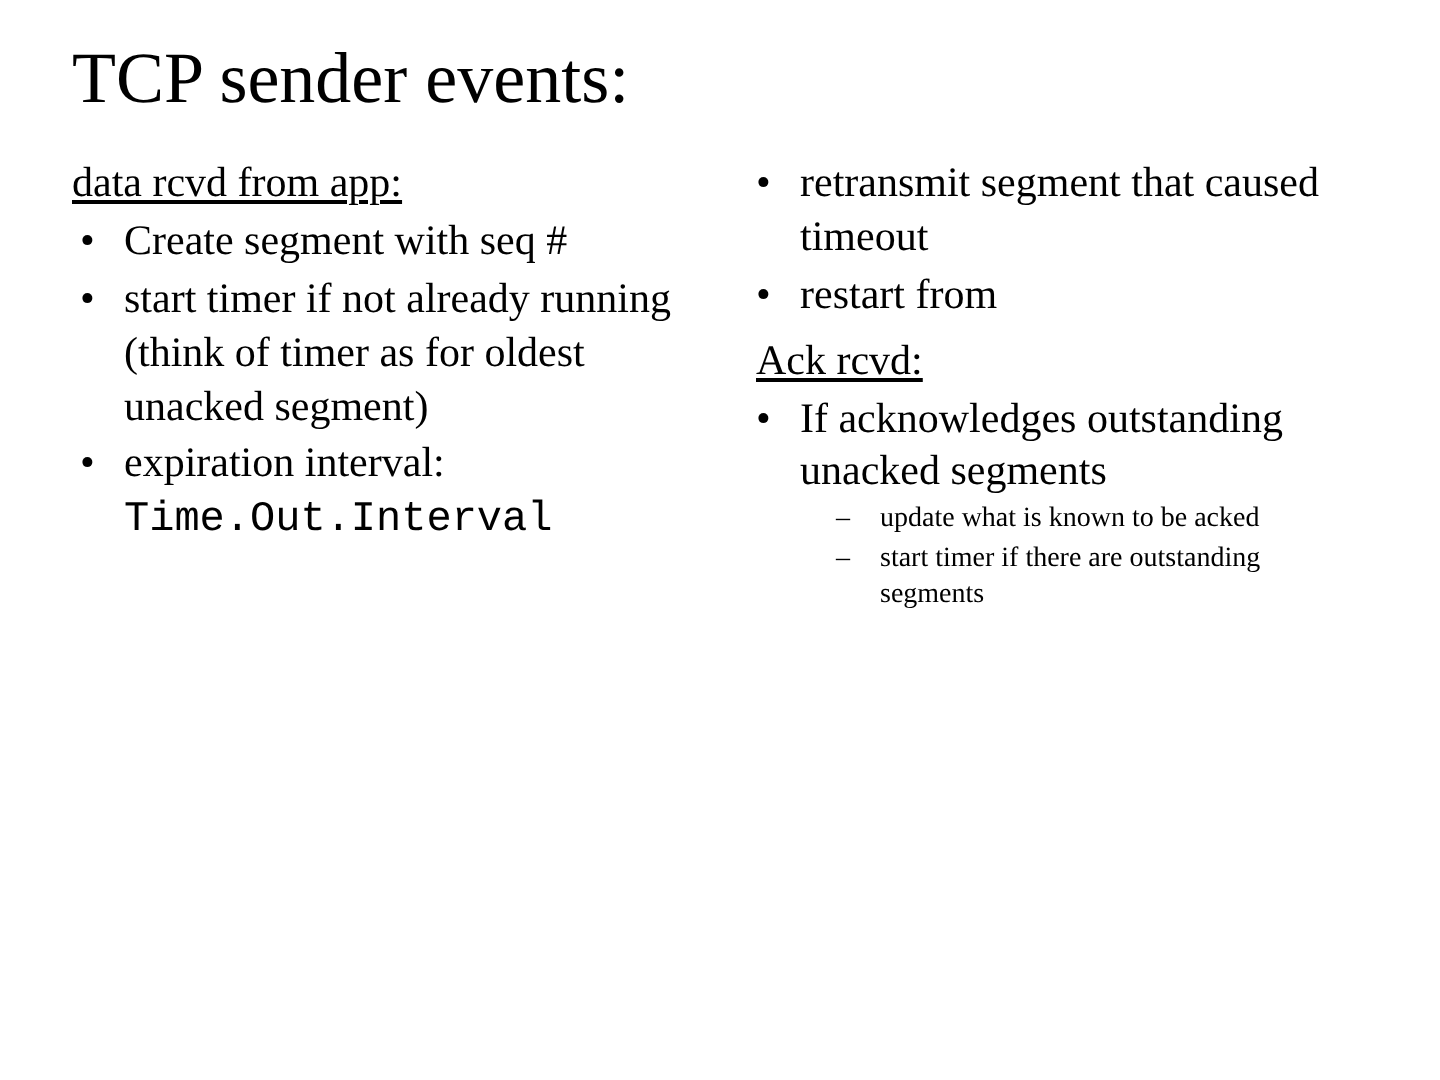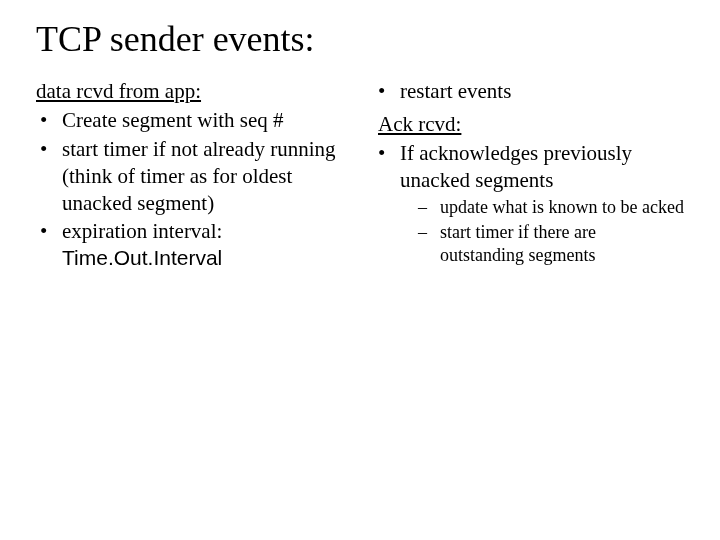--- a/index.html
+++ b/index.html
@@ -48,35 +48,35 @@
     content: "•";
     position: absolute;
     left: 4px;
     top: 0;
     font-size: 21px;
   }
   ul.sub {
     list-style: none;
     padding: 0;
     margin: 2px 0 0 0;
-    font-size: 18px;
+    font-size: 14px;
   }
   ul.sub > li {
     position: relative;
     padding-left: 40px;
     margin-bottom: 2px;
   }
   ul.sub > li::before {
     content: "–";
     position: absolute;
     left: 18px;
     top: 0;
   }
   .mono {
-    font-family: Liberation Sans, sans-serif;
+    font-family: Liberation Mono, monospace;
   }
 </style>
 </head>
 <body>
 
 <div class="slide">
   <h1 class="title">TCP sender events:</h1>
 
   <div class="columns">
 
@@ -86,26 +86,27 @@
         <li>Create segment with seq #</li>
         <li>start timer if not already running (think of timer as for oldest unacked segment)</li>
         <li>
           <span>expiration interval: </span><span class="mono">Time.Out.Interval</span>
         </li>
       </ul>
     </div>
 
     <div class="col">
       <ul class="bullets">
-        <li>restart events</li>
+        <li>retransmit segment that caused timeout</li>
+        <li>restart from</li>
       </ul>
       <div class="heading" style="margin-left:4px">Ack rcvd:</div>
       <ul class="bullets">
         <li>
-          <span>If acknowledges previously unacked segments</span>
+          <span>If acknowledges outstanding unacked segments</span>
           <ul class="sub">
             <li>update what is known to be acked</li>
             <li>start timer if there are outstanding segments</li>
           </ul>
         </li>
       </ul>
     </div>
 
   </div>
 </div>

